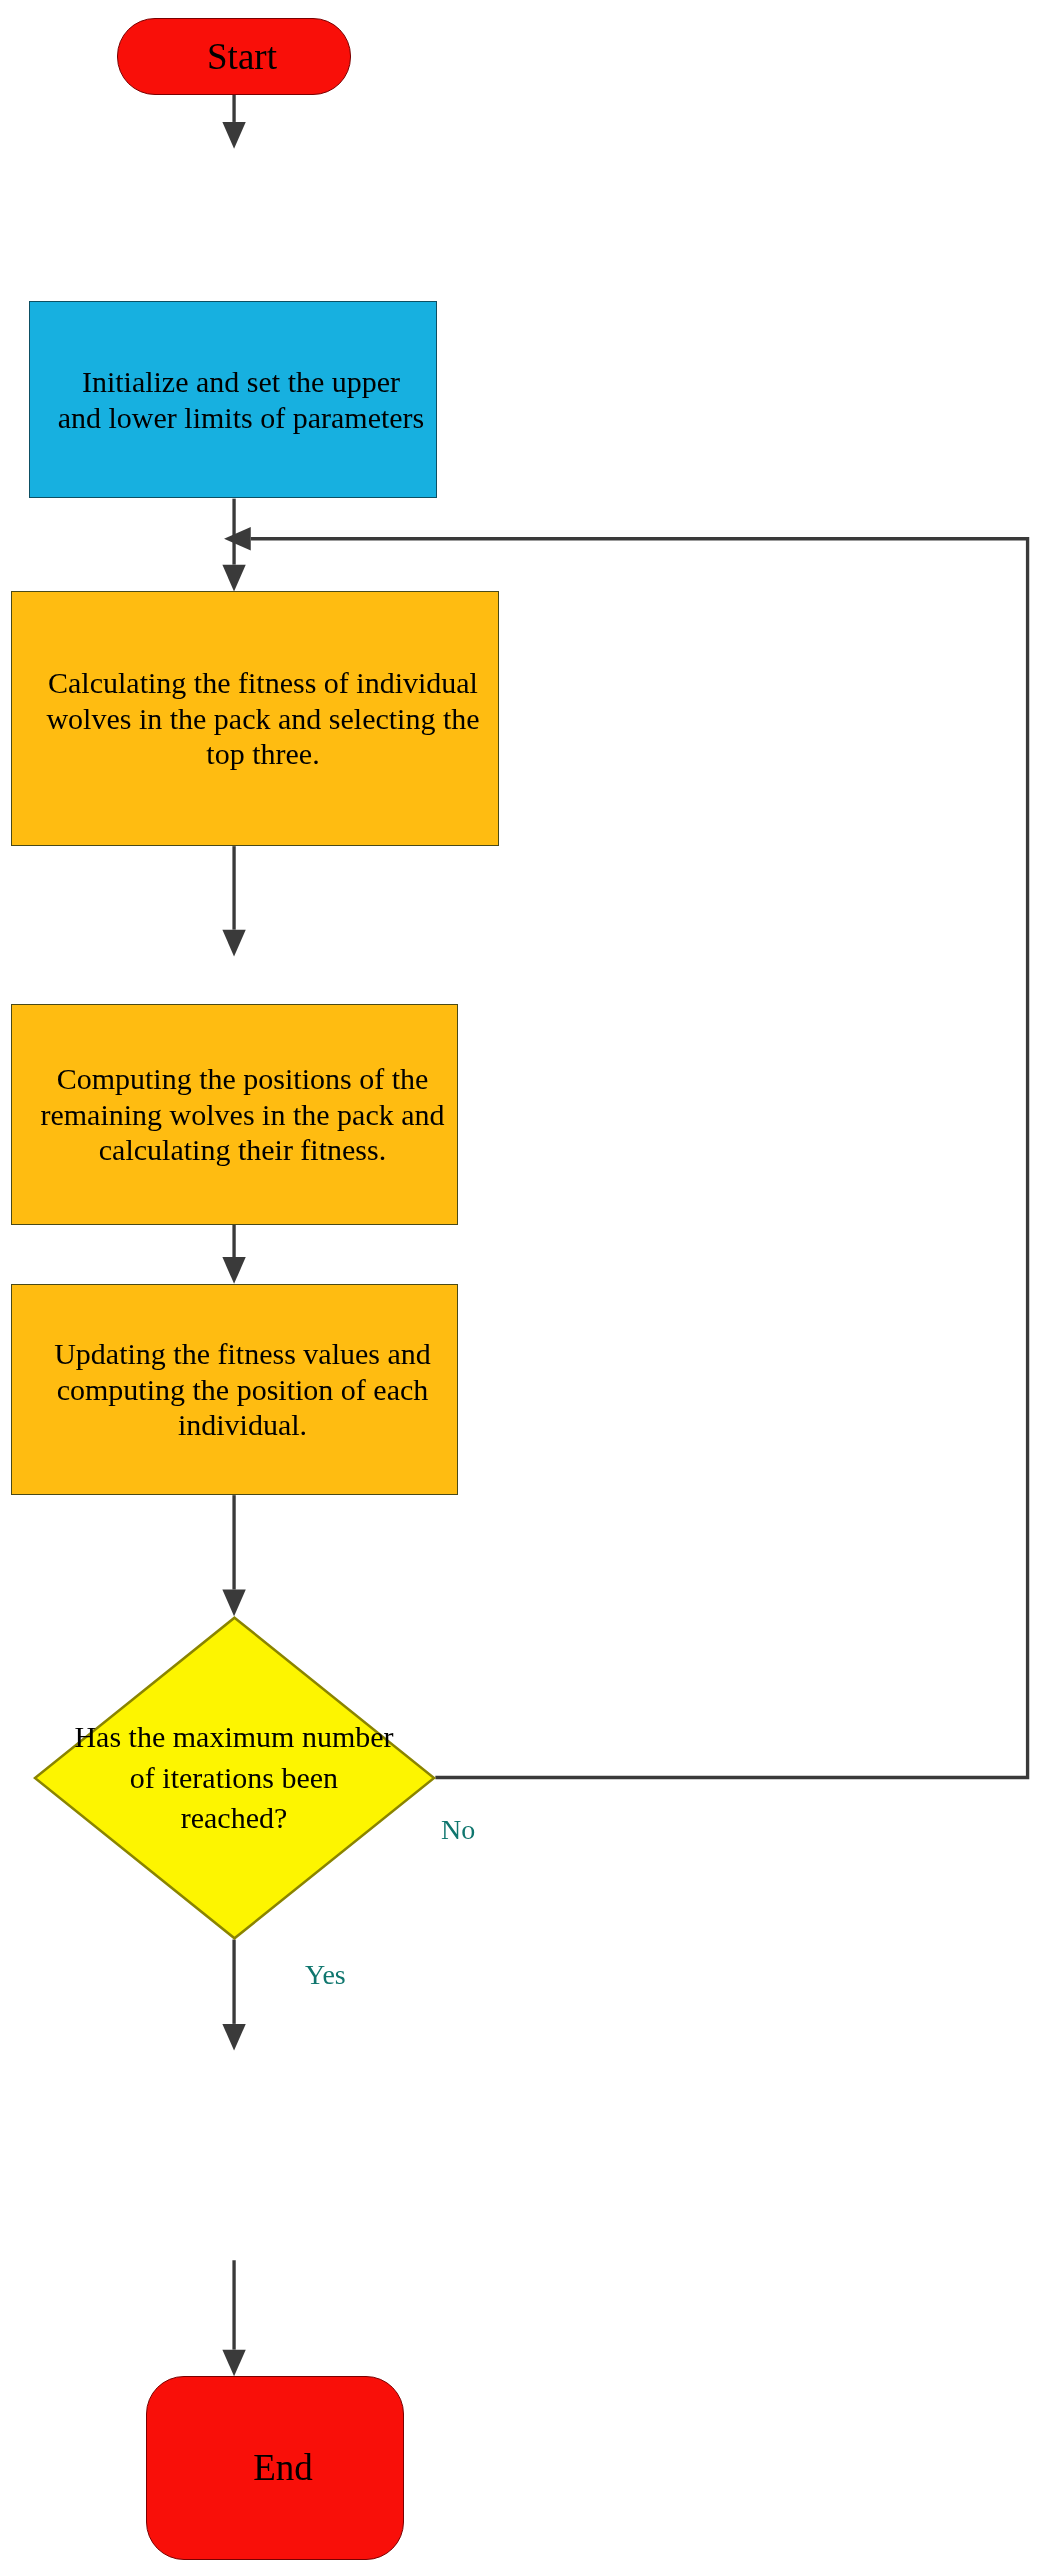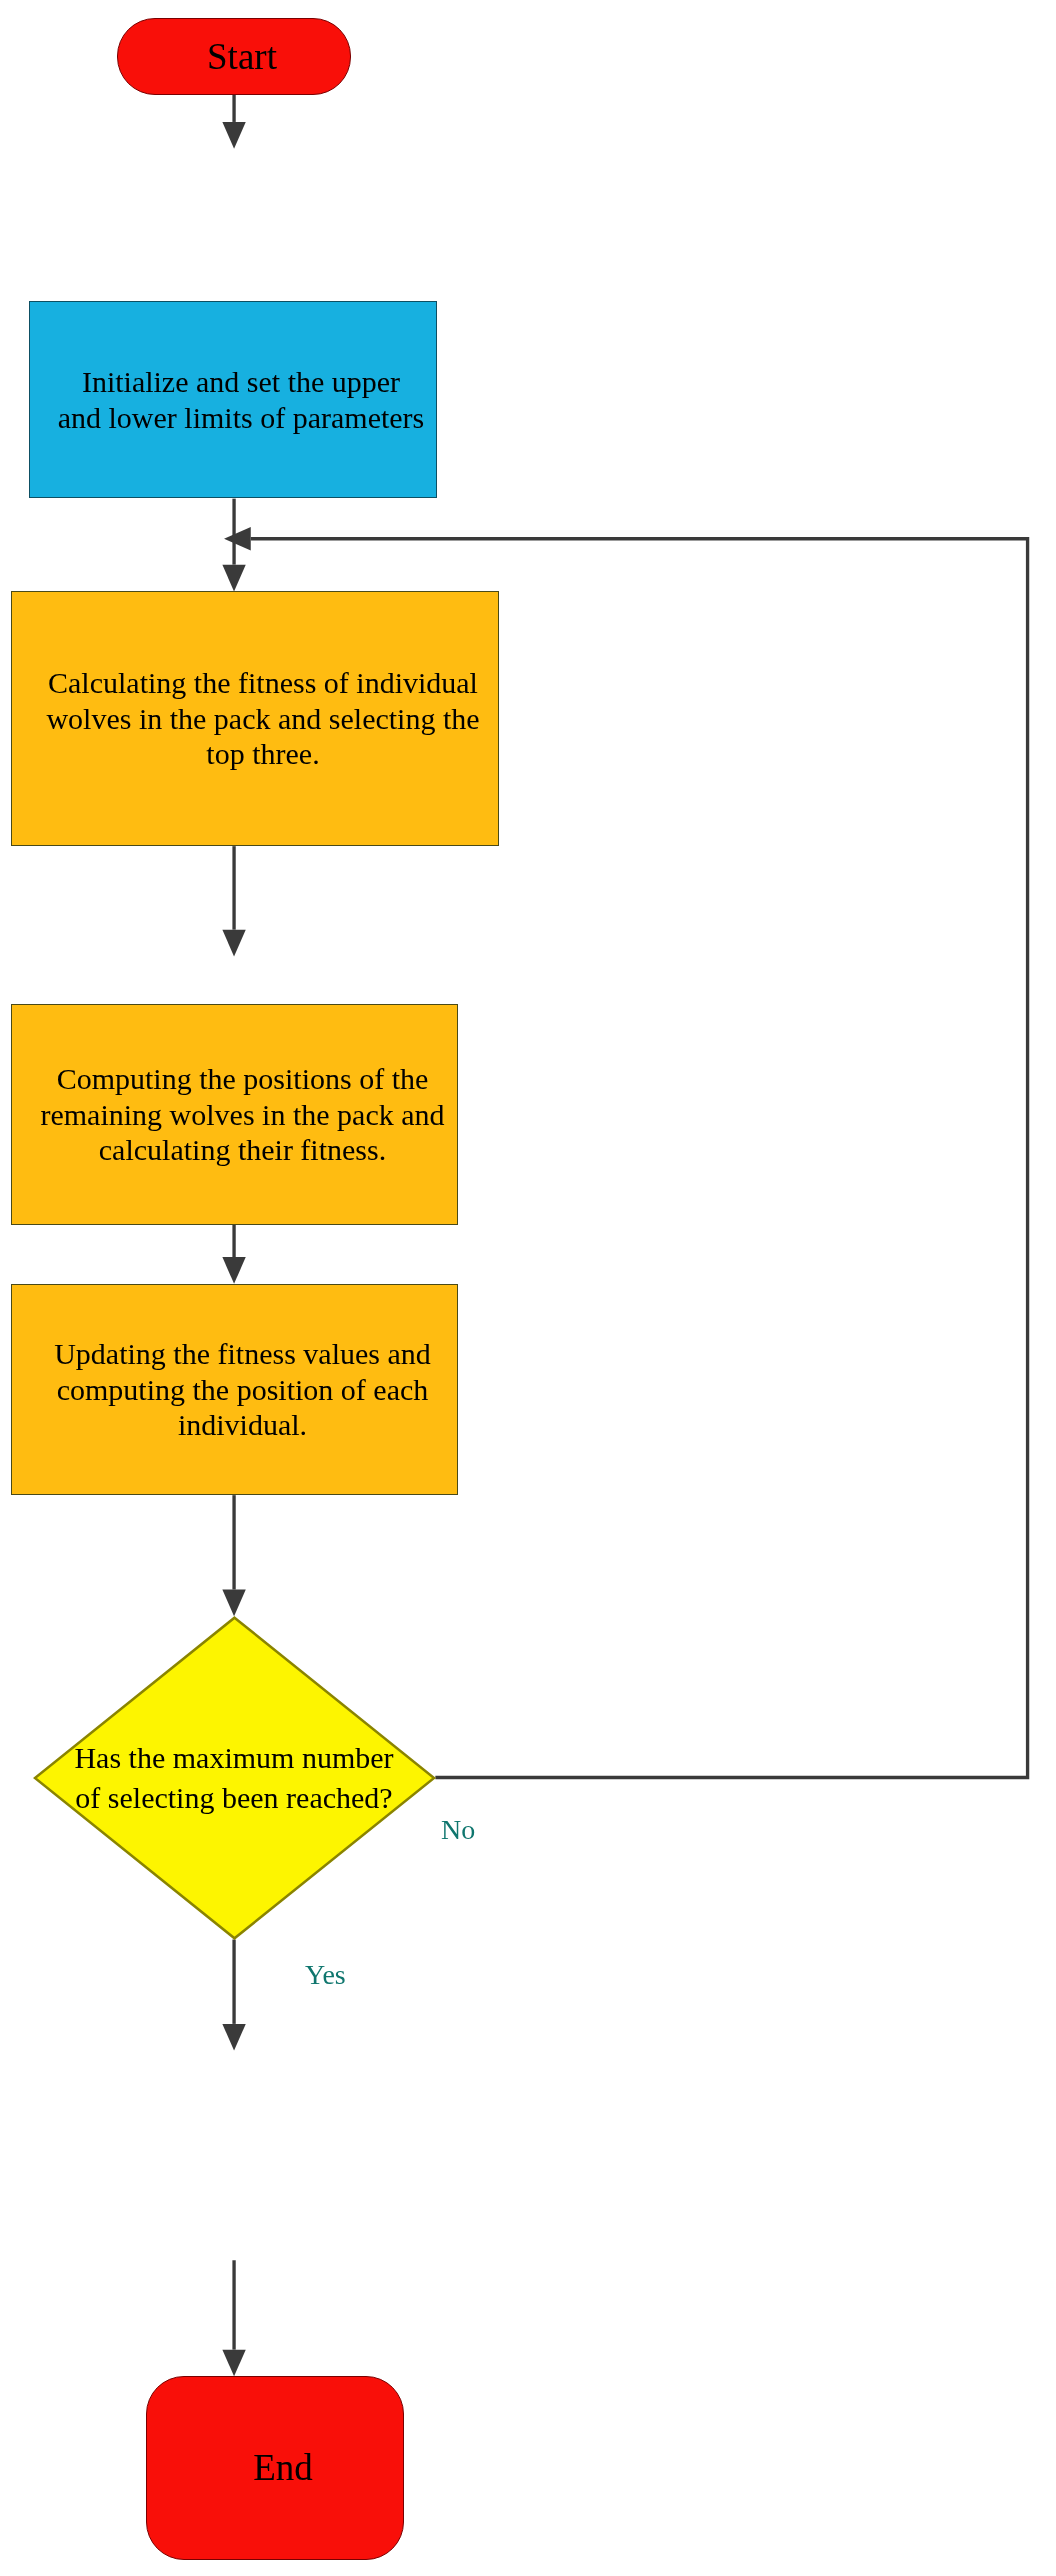--- a/index.html
+++ b/index.html
@@ -136,21 +136,21 @@
   </div>
 
   <div class="node process" style="left:11px;top:1284px;width:447px;height:211px;background:#ffbc11;">
     <span class="txt">Updating the fitness values and computing the position of each individual.</span>
   </div>
 
   <div class="diamond-wrap" style="left:33px;top:1616px;width:403px;height:324px;">
     <svg width="403" height="324" viewBox="0 0 482 388" xmlns="http://www.w3.org/2000/svg">
       <polygon points="241,2 480,194 241,386 2,194" fill="#fdf500" stroke="#8a8400" stroke-width="3"></polygon>
     </svg>
-    <div class="diamond-label" style="left:40px;top:55px;width:322px;height:214px;">Has the maximum number of selecting been reached?</div>
+    <div class="diamond-label" style="left:40px;top:55px;width:322px;height:214px;">Has the maximum number of iterations been reached?</div>
   </div>
 
   <div class="edge-label" style="left:441px;top:1814px;">No</div>
 
   <div class="edge-label" style="left:305px;top:1959px;">Yes</div>
 
 
   <div class="node terminator" style="left:117px;top:2376px;width:258px;height:184px;background:#f90f09;margin-left:29px;">
     <span class="txt">End</span>
   </div>

